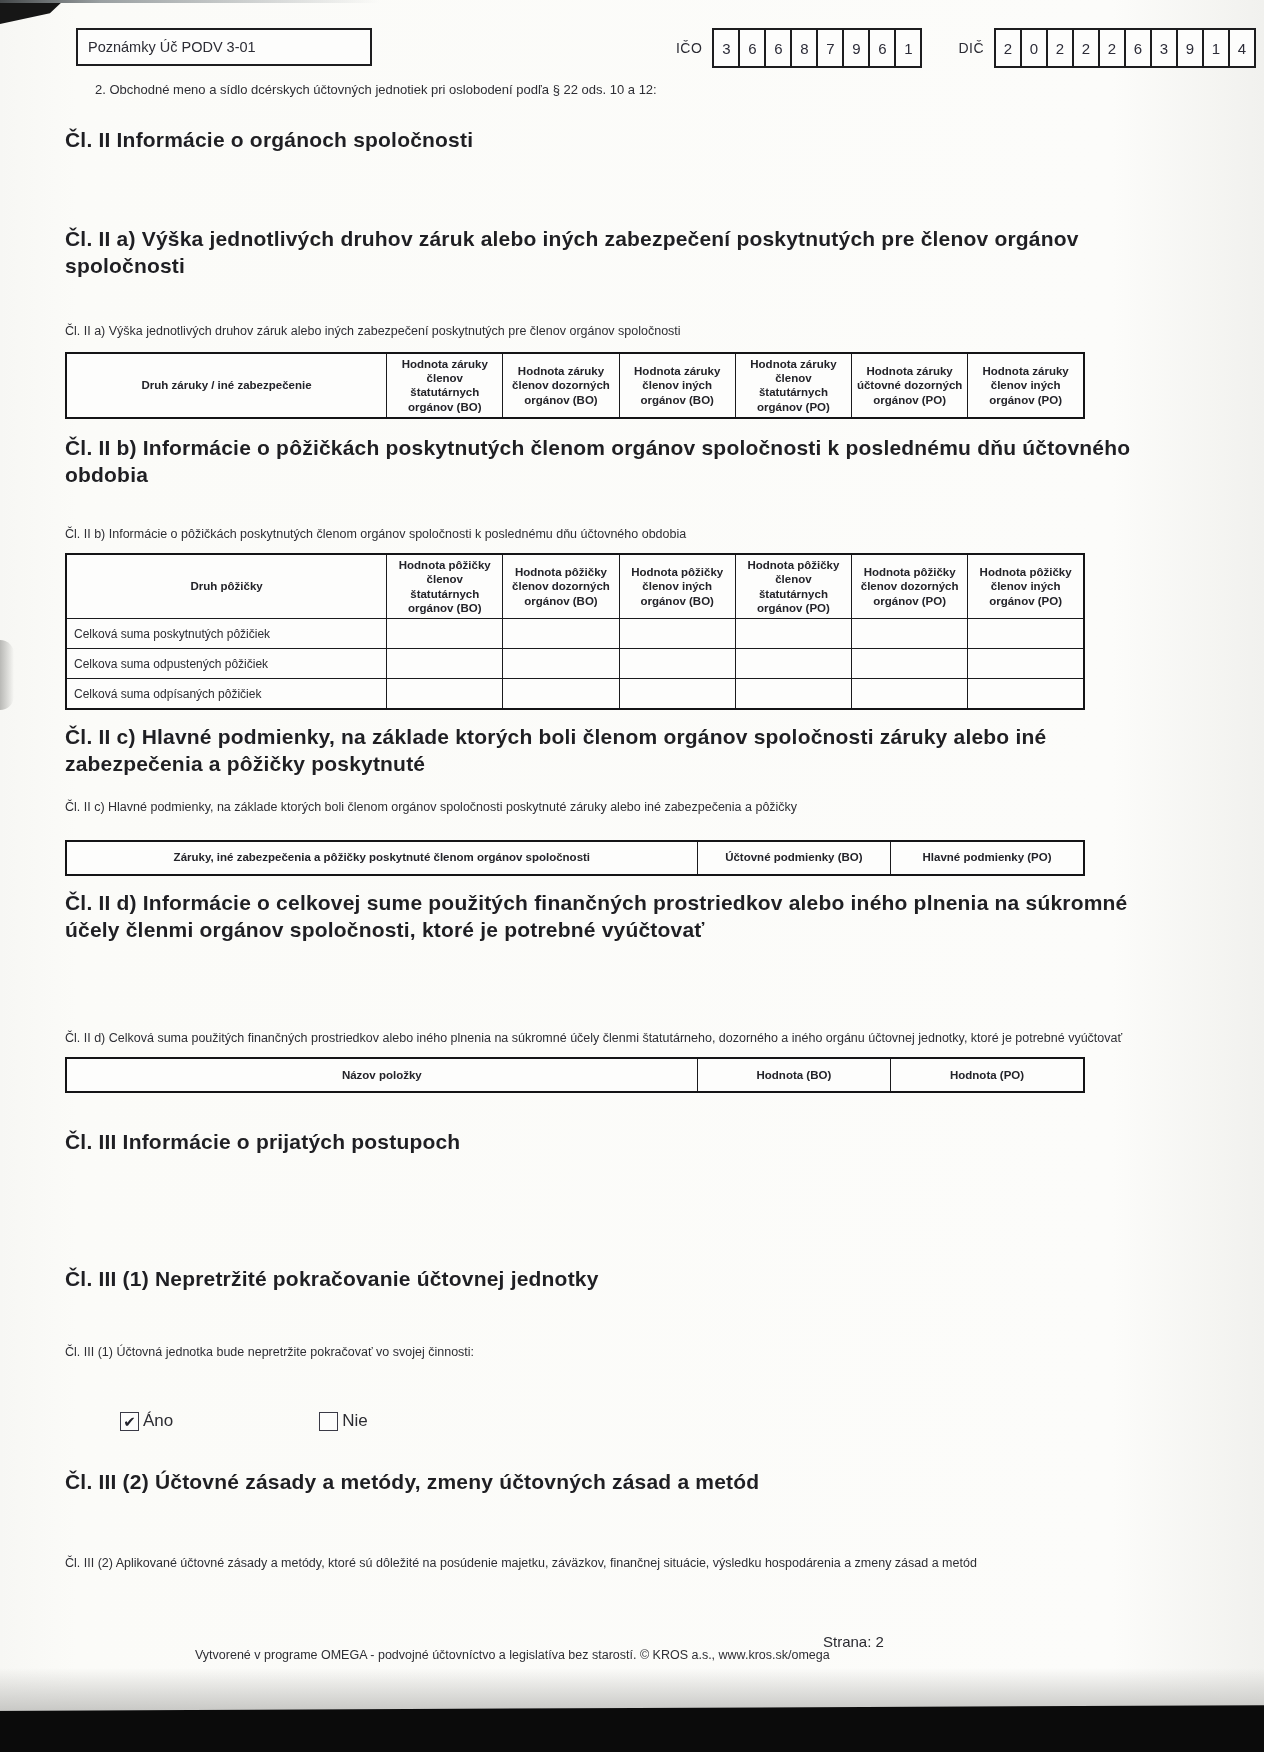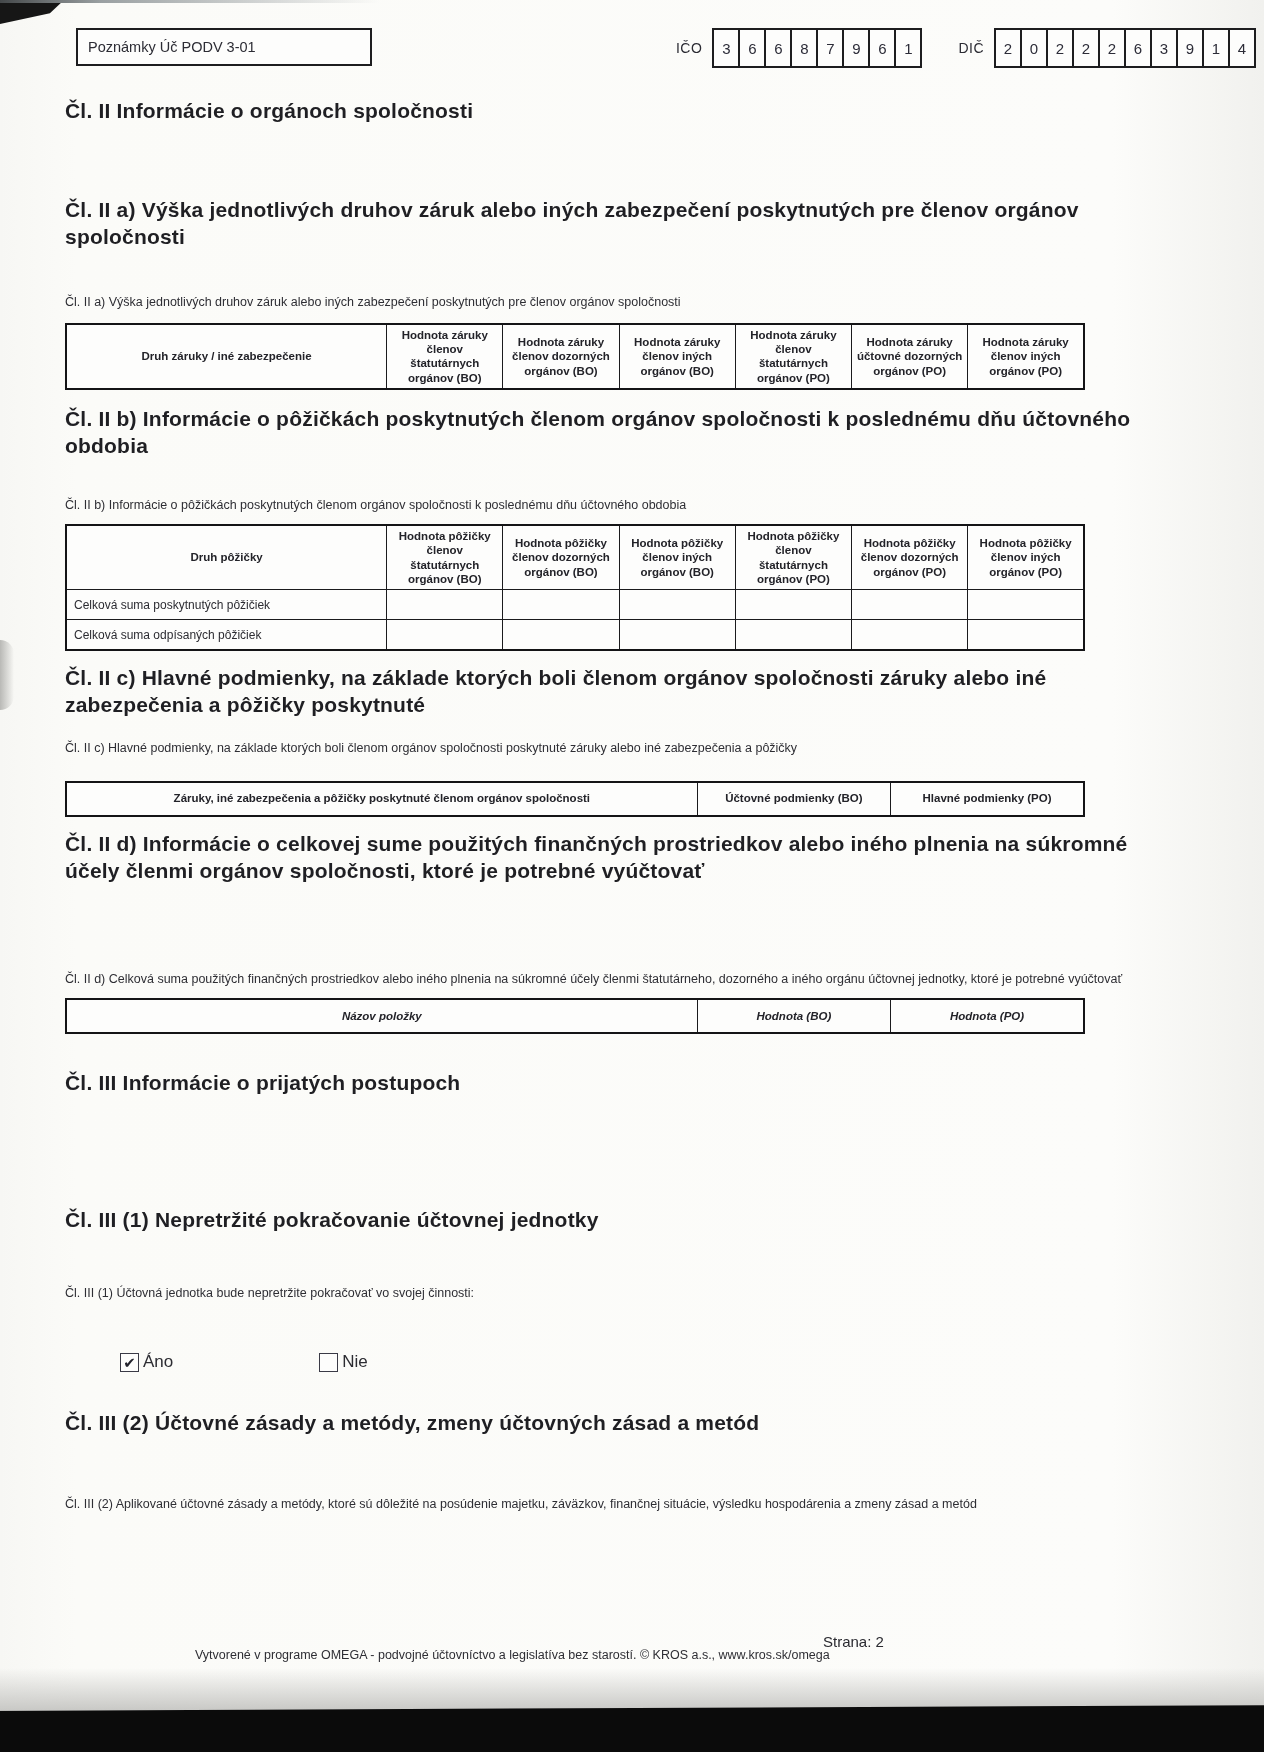--- a/index.html
+++ b/index.html
@@ -174,20 +174,21 @@
         <span class="digit-cell">2</span>
         <span class="digit-cell">6</span>
         <span class="digit-cell">3</span>
         <span class="digit-cell">9</span>
         <span class="digit-cell">1</span>
         <span class="digit-cell">4</span>
       </span>
     </div>
   </div>
 
+  <div class="note-line">2. Obchodné meno a sídlo dcérskych účtovných jednotiek pri oslobodení podľa § 22 ods. 10 a 12:</div>
 
   <div class="h-big mt-cl2">Čl. II Informácie o orgánoch spoločnosti</div>
 
   <div class="h-big mt-cl2a">Čl. II a) Výška jednotlivých druhov záruk alebo iných zabezpečení poskytnutých pre členov orgánov spoločnosti</div>
   <div class="small-note" style="margin-top:44px;">Čl. II a) Výška jednotlivých druhov záruk alebo iných zabezpečení poskytnutých pre členov orgánov spoločnosti</div>
 
   <table class="ftab" style="margin-top:14px;">
     <colgroup>
       <col class="col-wide">
         <col class="col-val">
@@ -230,20 +231,29 @@
         <th>Hodnota pôžičky členov dozorných orgánov (BO)</th>
         <th>Hodnota pôžičky členov iných orgánov (BO)</th>
         <th>Hodnota pôžičky členov štatutárnych orgánov (PO)</th>
         <th>Hodnota pôžičky členov dozorných orgánov (PO)</th>
         <th>Hodnota pôžičky členov iných orgánov (PO)</th>
       </tr>
     </thead>
     <tbody>
       <tr>
         <td class="row-label">Celková suma poskytnutých pôžičiek</td>
+        <td></td>
+          <td></td>
+        <td></td>
+          <td></td>
+        <td></td>
+          <td></td>
+      </tr>
+      <tr>
+        <td class="row-label">Celkova suma odpustených pôžičiek</td>
         <td></td>
           <td></td>
         <td></td>
           <td></td>
         <td></td>
           <td></td>
       </tr>
       <tr>
         <td class="row-label">Celková suma odpísaných pôžičiek</td>
         <td></td>
@@ -270,21 +280,21 @@
         <th>Záruky, iné zabezpečenia a pôžičky poskytnuté členom orgánov spoločnosti</th>
         <th>Účtovné podmienky (BO)</th>
         <th>Hlavné podmienky (PO)</th>
       </tr>
     </thead>
   </table>
 
   <div class="h-big" style="margin-top:14px;">Čl. II d) Informácie o celkovej sume použitých finančných prostriedkov alebo iného plnenia na súkromné účely členmi orgánov spoločnosti, ktoré je potrebné vyúčtovať</div>
   <div class="small-note" style="margin-top:88px;">Čl. II d) Celková suma použitých finančných prostriedkov alebo iného plnenia na súkromné účely členmi štatutárneho, dozorného a iného orgánu účtovnej jednotky, ktoré je potrebné vyúčtovať</div>
 
-  <table class="ftab" style="margin-top:12px;font-style:italic;">
+  <table class="ftab" style="margin-top:12px;">
     <colgroup>
         <col class="col-cwide">
         <col class="col-cval">
         <col class="col-cval">
       </colgroup>
     <thead>
       <tr style="height:34px;">
         <th>Názov položky</th>
         <th>Hodnota (BO)</th>
         <th>Hodnota (PO)</th>

